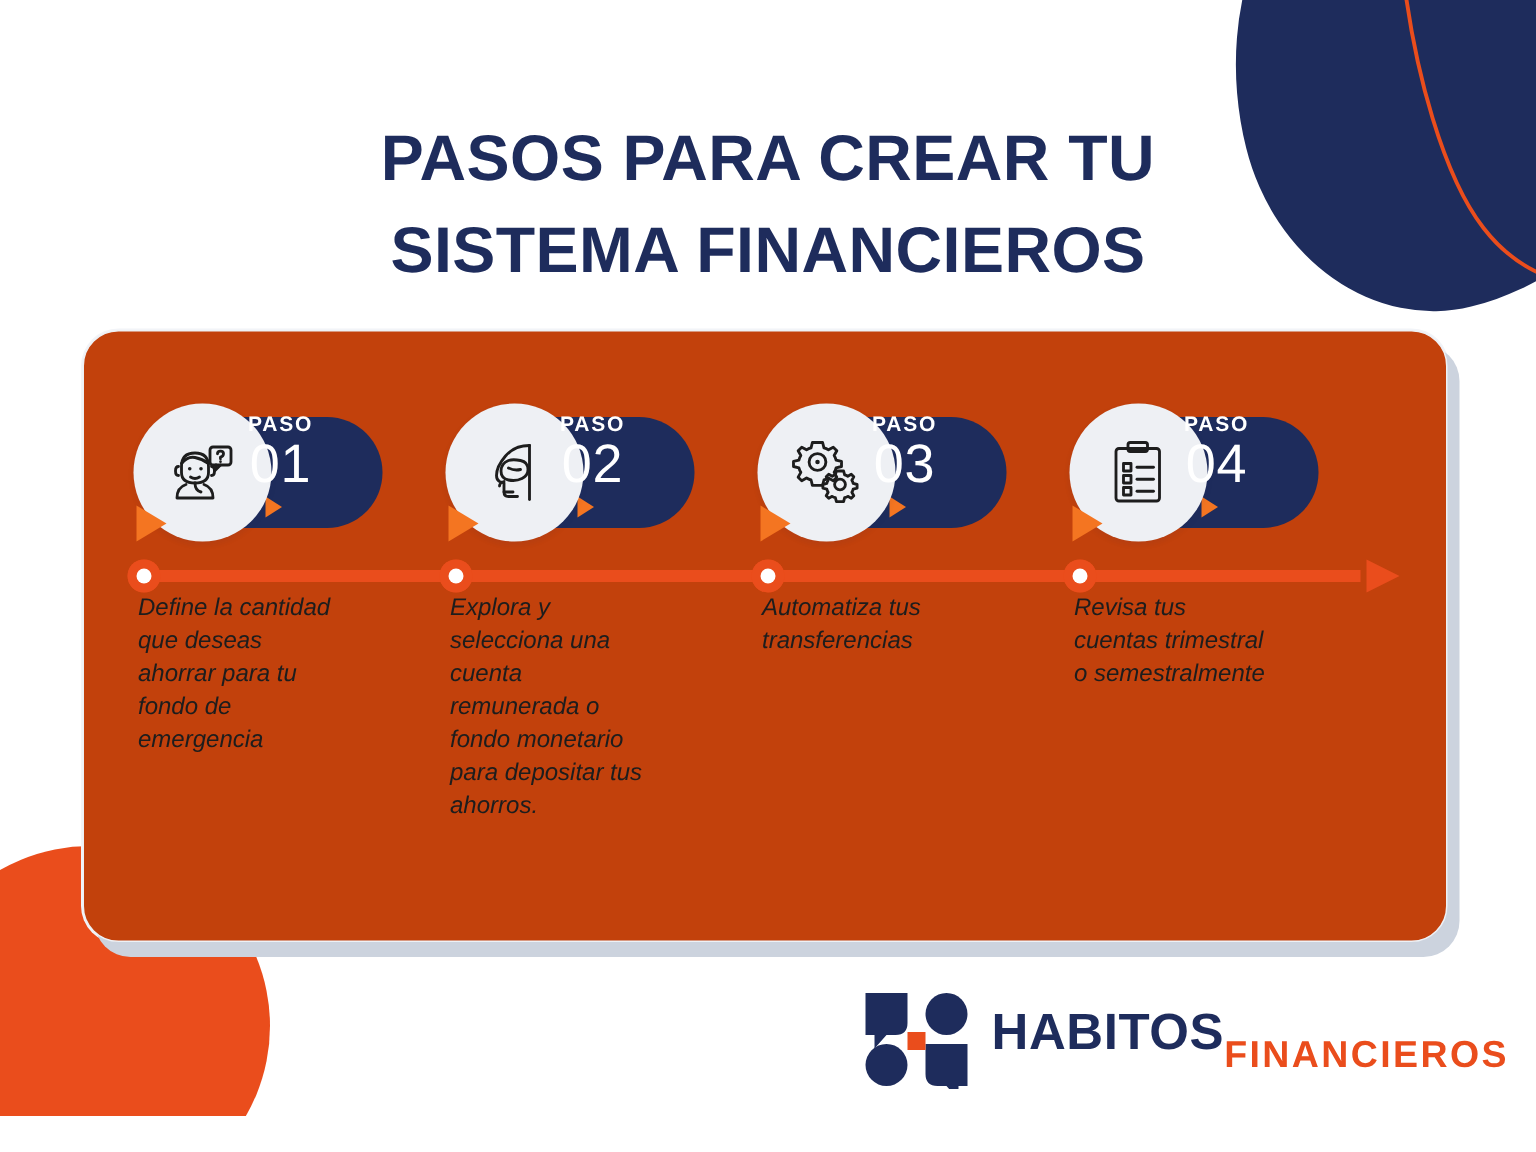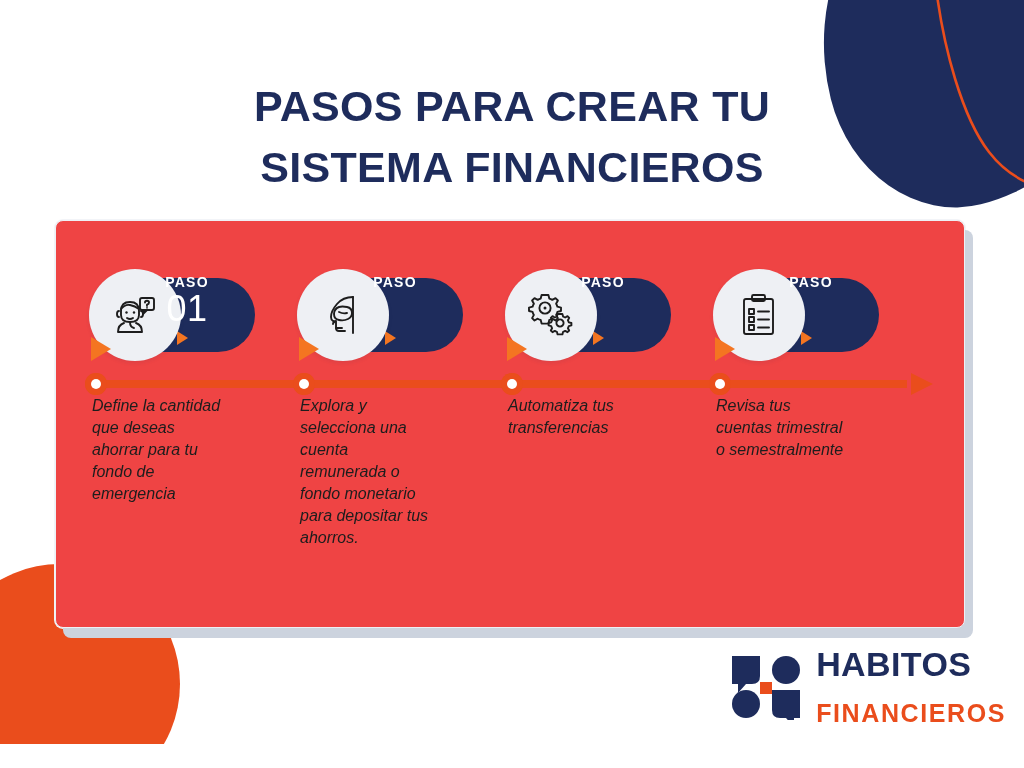--- a/index.html
+++ b/index.html
@@ -67,23 +67,23 @@
     line-height: 1.42;
   }
 
   
   .card {
     position: absolute;
     left: 55px;
     top: 220px;
     width: 910px;
     height: 408px;
-    background: #ef4444;
+    background: #c2410c;
     border: 1px solid #eef1f5;
-    border-radius: 8px;
+    border-radius: 24px;
     box-shadow: 8px 10px 0 0 #ccd3de, 0 0 0 1px #f2f4f8;
   }
 
   
   .steps {
     position: absolute;
     left: 0;
     top: 0;
     width: 910px;
     height: 408px;
@@ -241,21 +241,21 @@
   
   .logo {
     position: absolute;
     right: 18px;
     bottom: 18px;
     display: flex;
     align-items: center;
     gap: 14px;
   }
   .logo-mark { position: relative; width: 72px; height: 66px; }
-  .logo-words { display: flex; flex-direction: column; line-height: 1; }
+  .logo-words { display: flex; flex-direction: row; line-height: 1; text-align: center; }
   .logo-top {
     color: #1e2c5c;
     font-size: 34px;
     font-weight: bold;
     letter-spacing: 0.4px;
   }
   .logo-bottom {
     color: #ea4d1c;
     font-size: 25px;
     font-weight: bold;
@@ -332,20 +332,21 @@
             <path d="M38 10 q-10 0-16 7 q-6 7-6 13 q0 3 2 4 l3 1 v6 q0 3 3 3 h6"></path>
             <path d="M21 41 h6"></path>
             <path d="M21 34 q-3 1-3 3"></path>
             <path d="M24 20 q-5 2-5 7 q0 5 5 6 q5 1 9-1 q4-2 4-6 q0-5-5-6 q-5-1-8 0 z"></path>
             <path d="M24 25 q4 2 8 1"></path>
           </svg>
         </div>
         <div class="step-triangle"></div>
         <div class="pill-text">
           <div class="pill-label">PASO</div>
+          <div class="pill-number">02</div>
         </div>
         <div class="step-desc">Explora y
 selecciona una
 cuenta
 remunerada o
 fondo monetario
 para depositar tus
 ahorros.</div>
       </div>
 
@@ -361,20 +362,21 @@
             </g>
             <g transform="translate(37,36)">
               <path d="M0 -9 l2.4 0 0.7 2.6 a7 7 0 0 1 2.1 0.9 l2.3-1.3 1.7 1.7 -1.3 2.3 a7 7 0 0 1 0.9 2.1 l2.6 0.7 0 2.4 -2.6 0.7 a7 7 0 0 1-0.9 2.1 l1.3 2.3 -1.7 1.7 -2.3-1.3 a7 7 0 0 1-2.1 0.9 l-0.7 2.6 -2.4 0 -2.4 0 -0.7-2.6 a7 7 0 0 1-2.1-0.9 l-2.3 1.3 -1.7-1.7 1.3-2.3 a7 7 0 0 1-0.9-2.1 l-2.6-0.7 0-2.4 2.6-0.7 a7 7 0 0 1 0.9-2.1 l-1.3-2.3 1.7-1.7 2.3 1.3 a7 7 0 0 1 2.1-0.9 l0.7-2.6 z"></path>
               <circle cx="0" cy="0" r="3.6"></circle>
             </g>
           </svg>
         </div>
         <div class="step-triangle"></div>
         <div class="pill-text">
           <div class="pill-label">PASO</div>
+          <div class="pill-number">03</div>
         </div>
         <div class="step-desc">Automatiza tus
 transferencias</div>
       </div>
 
       <div class="step step-3">
         <div class="pill"></div>
         <div class="step-triangle-mini"></div>
         <div class="icon-circle">
           <svg width="56" height="56" viewBox="0 0 56 56" fill="none" stroke="#1d1d1d" stroke-width="1.9" stroke-linecap="round" stroke-linejoin="round">
@@ -384,20 +386,21 @@
             <path d="M27 24.5 h11"></path>
             <rect x="18" y="30" width="5" height="5"></rect>
             <path d="M27 32.5 h11"></path>
             <rect x="18" y="38" width="5" height="5"></rect>
             <path d="M27 40.5 h11"></path>
           </svg>
         </div>
         <div class="step-triangle"></div>
         <div class="pill-text">
           <div class="pill-label">PASO</div>
+          <div class="pill-number">04</div>
         </div>
         <div class="step-desc">Revisa tus
 cuentas trimestral
 o semestralmente</div>
       </div>
 
     </div>
   </div>
 
   <div class="logo">

